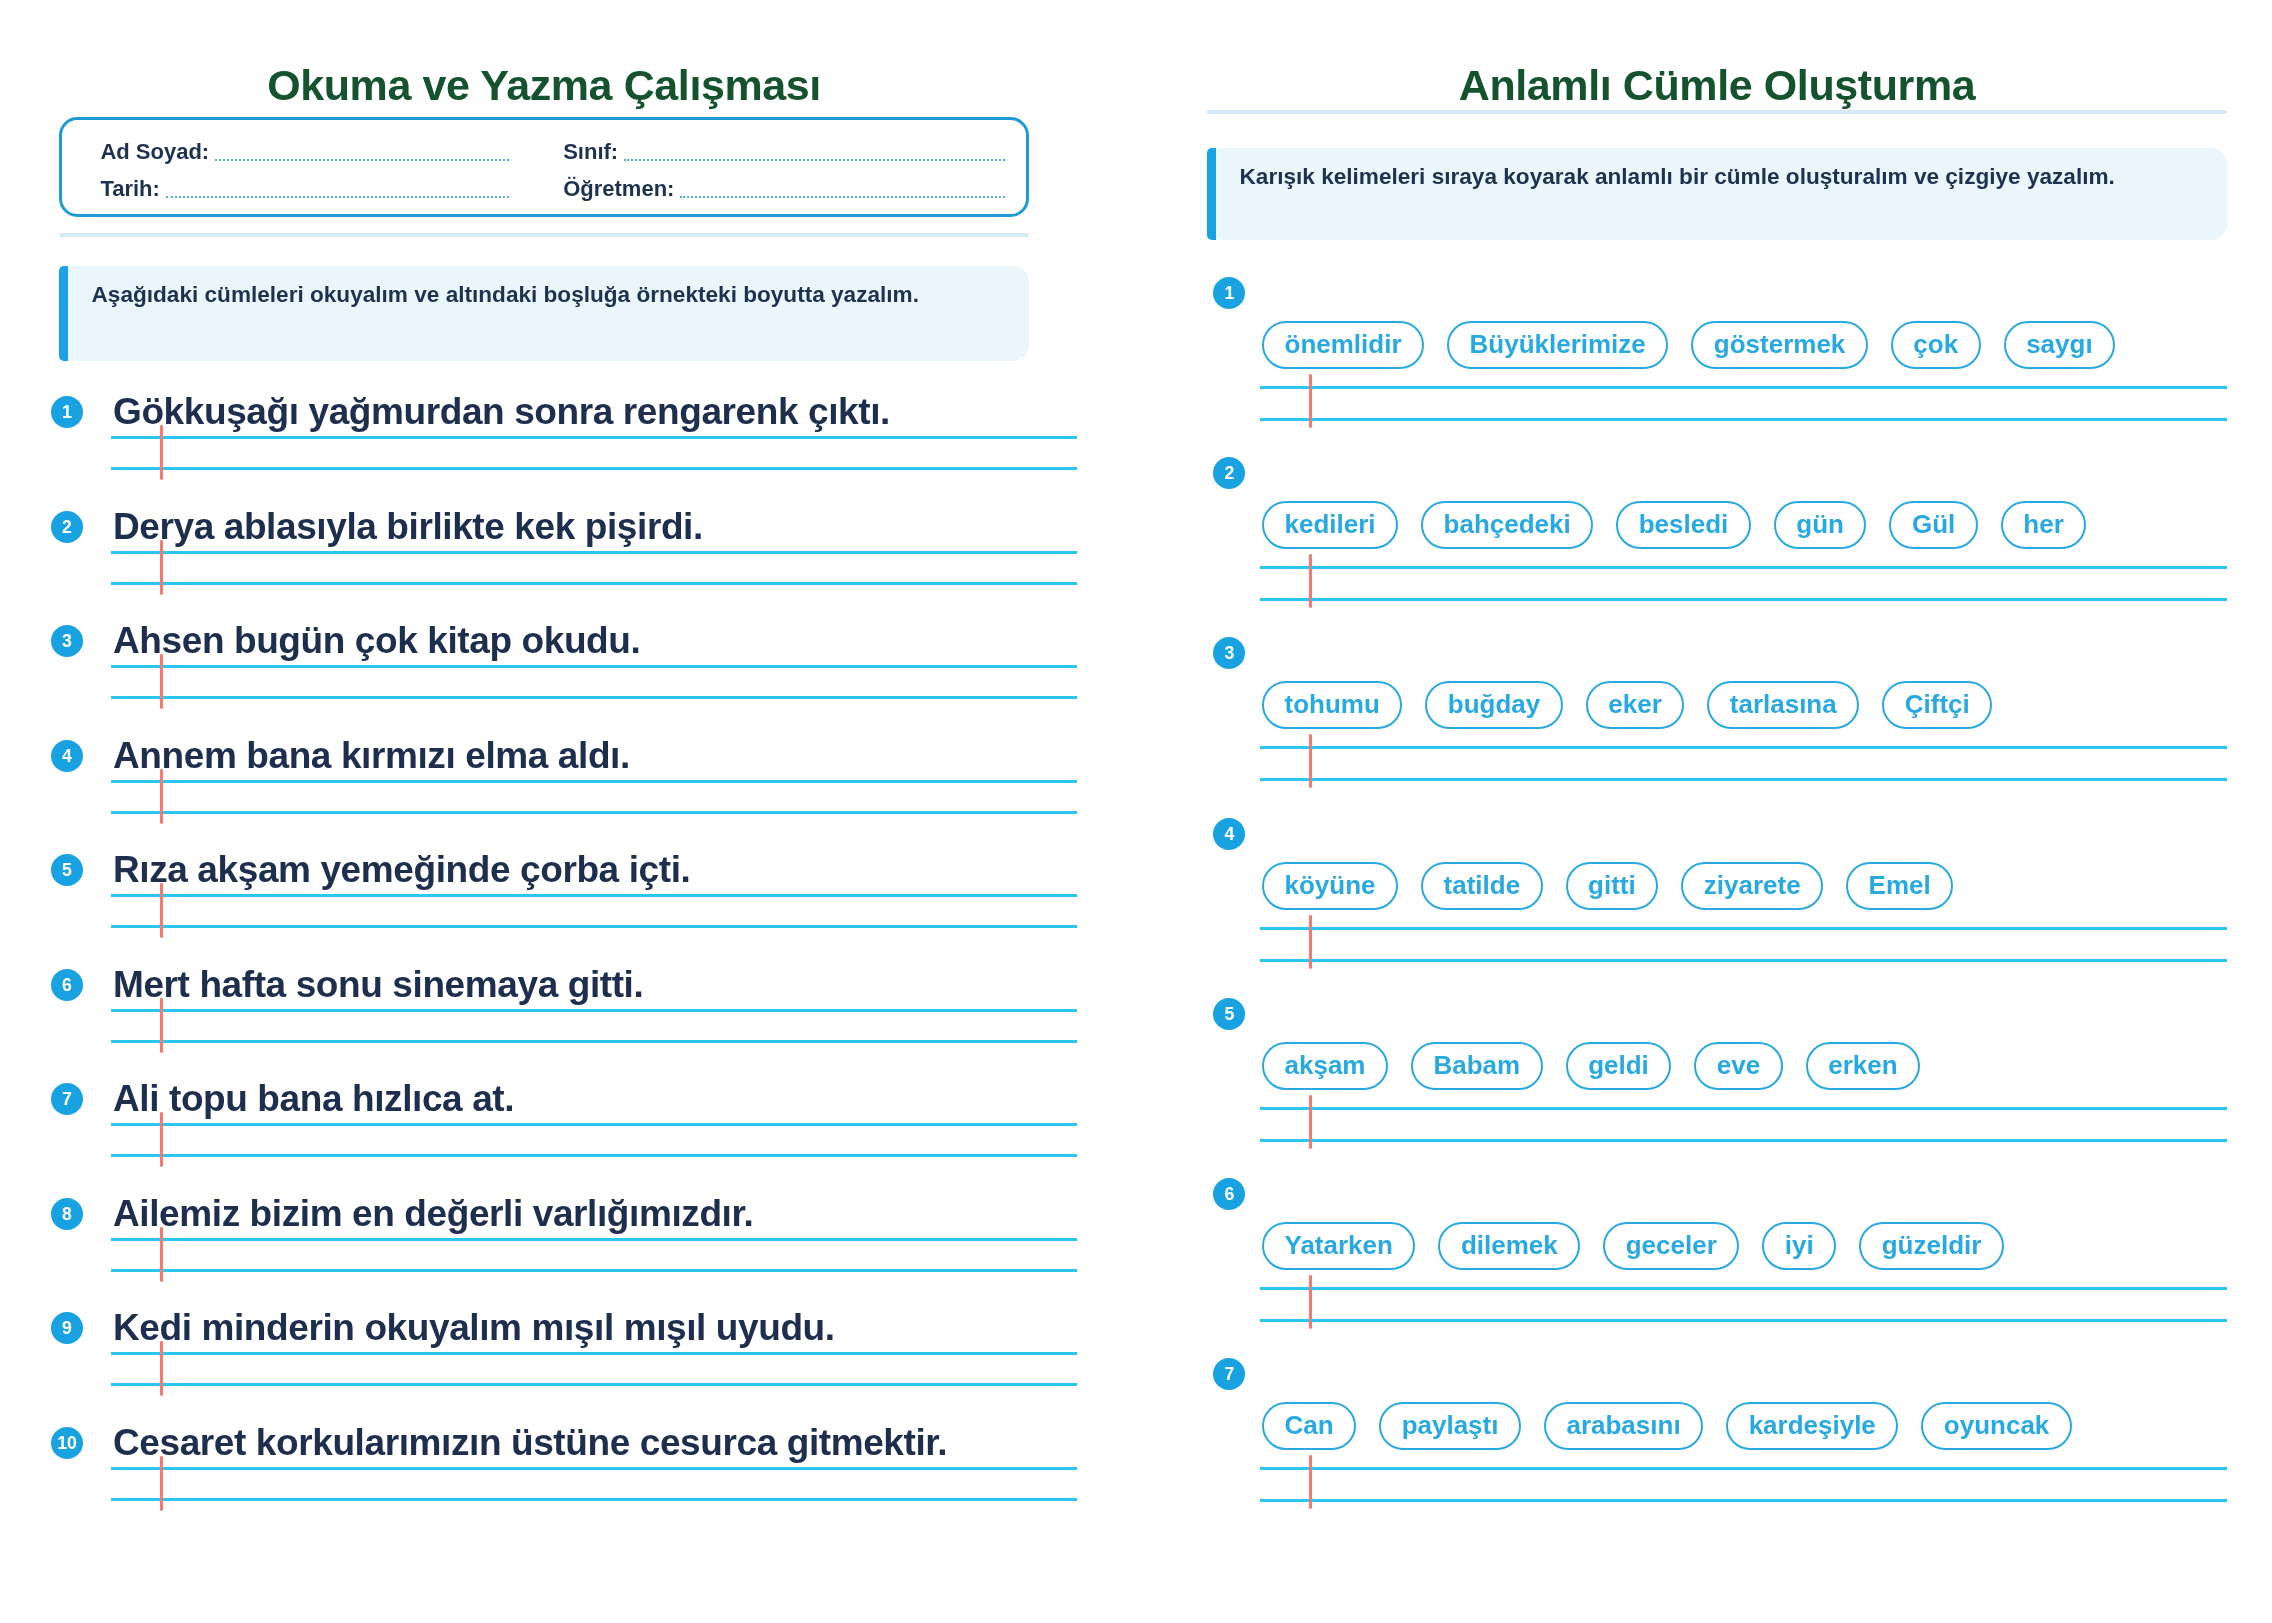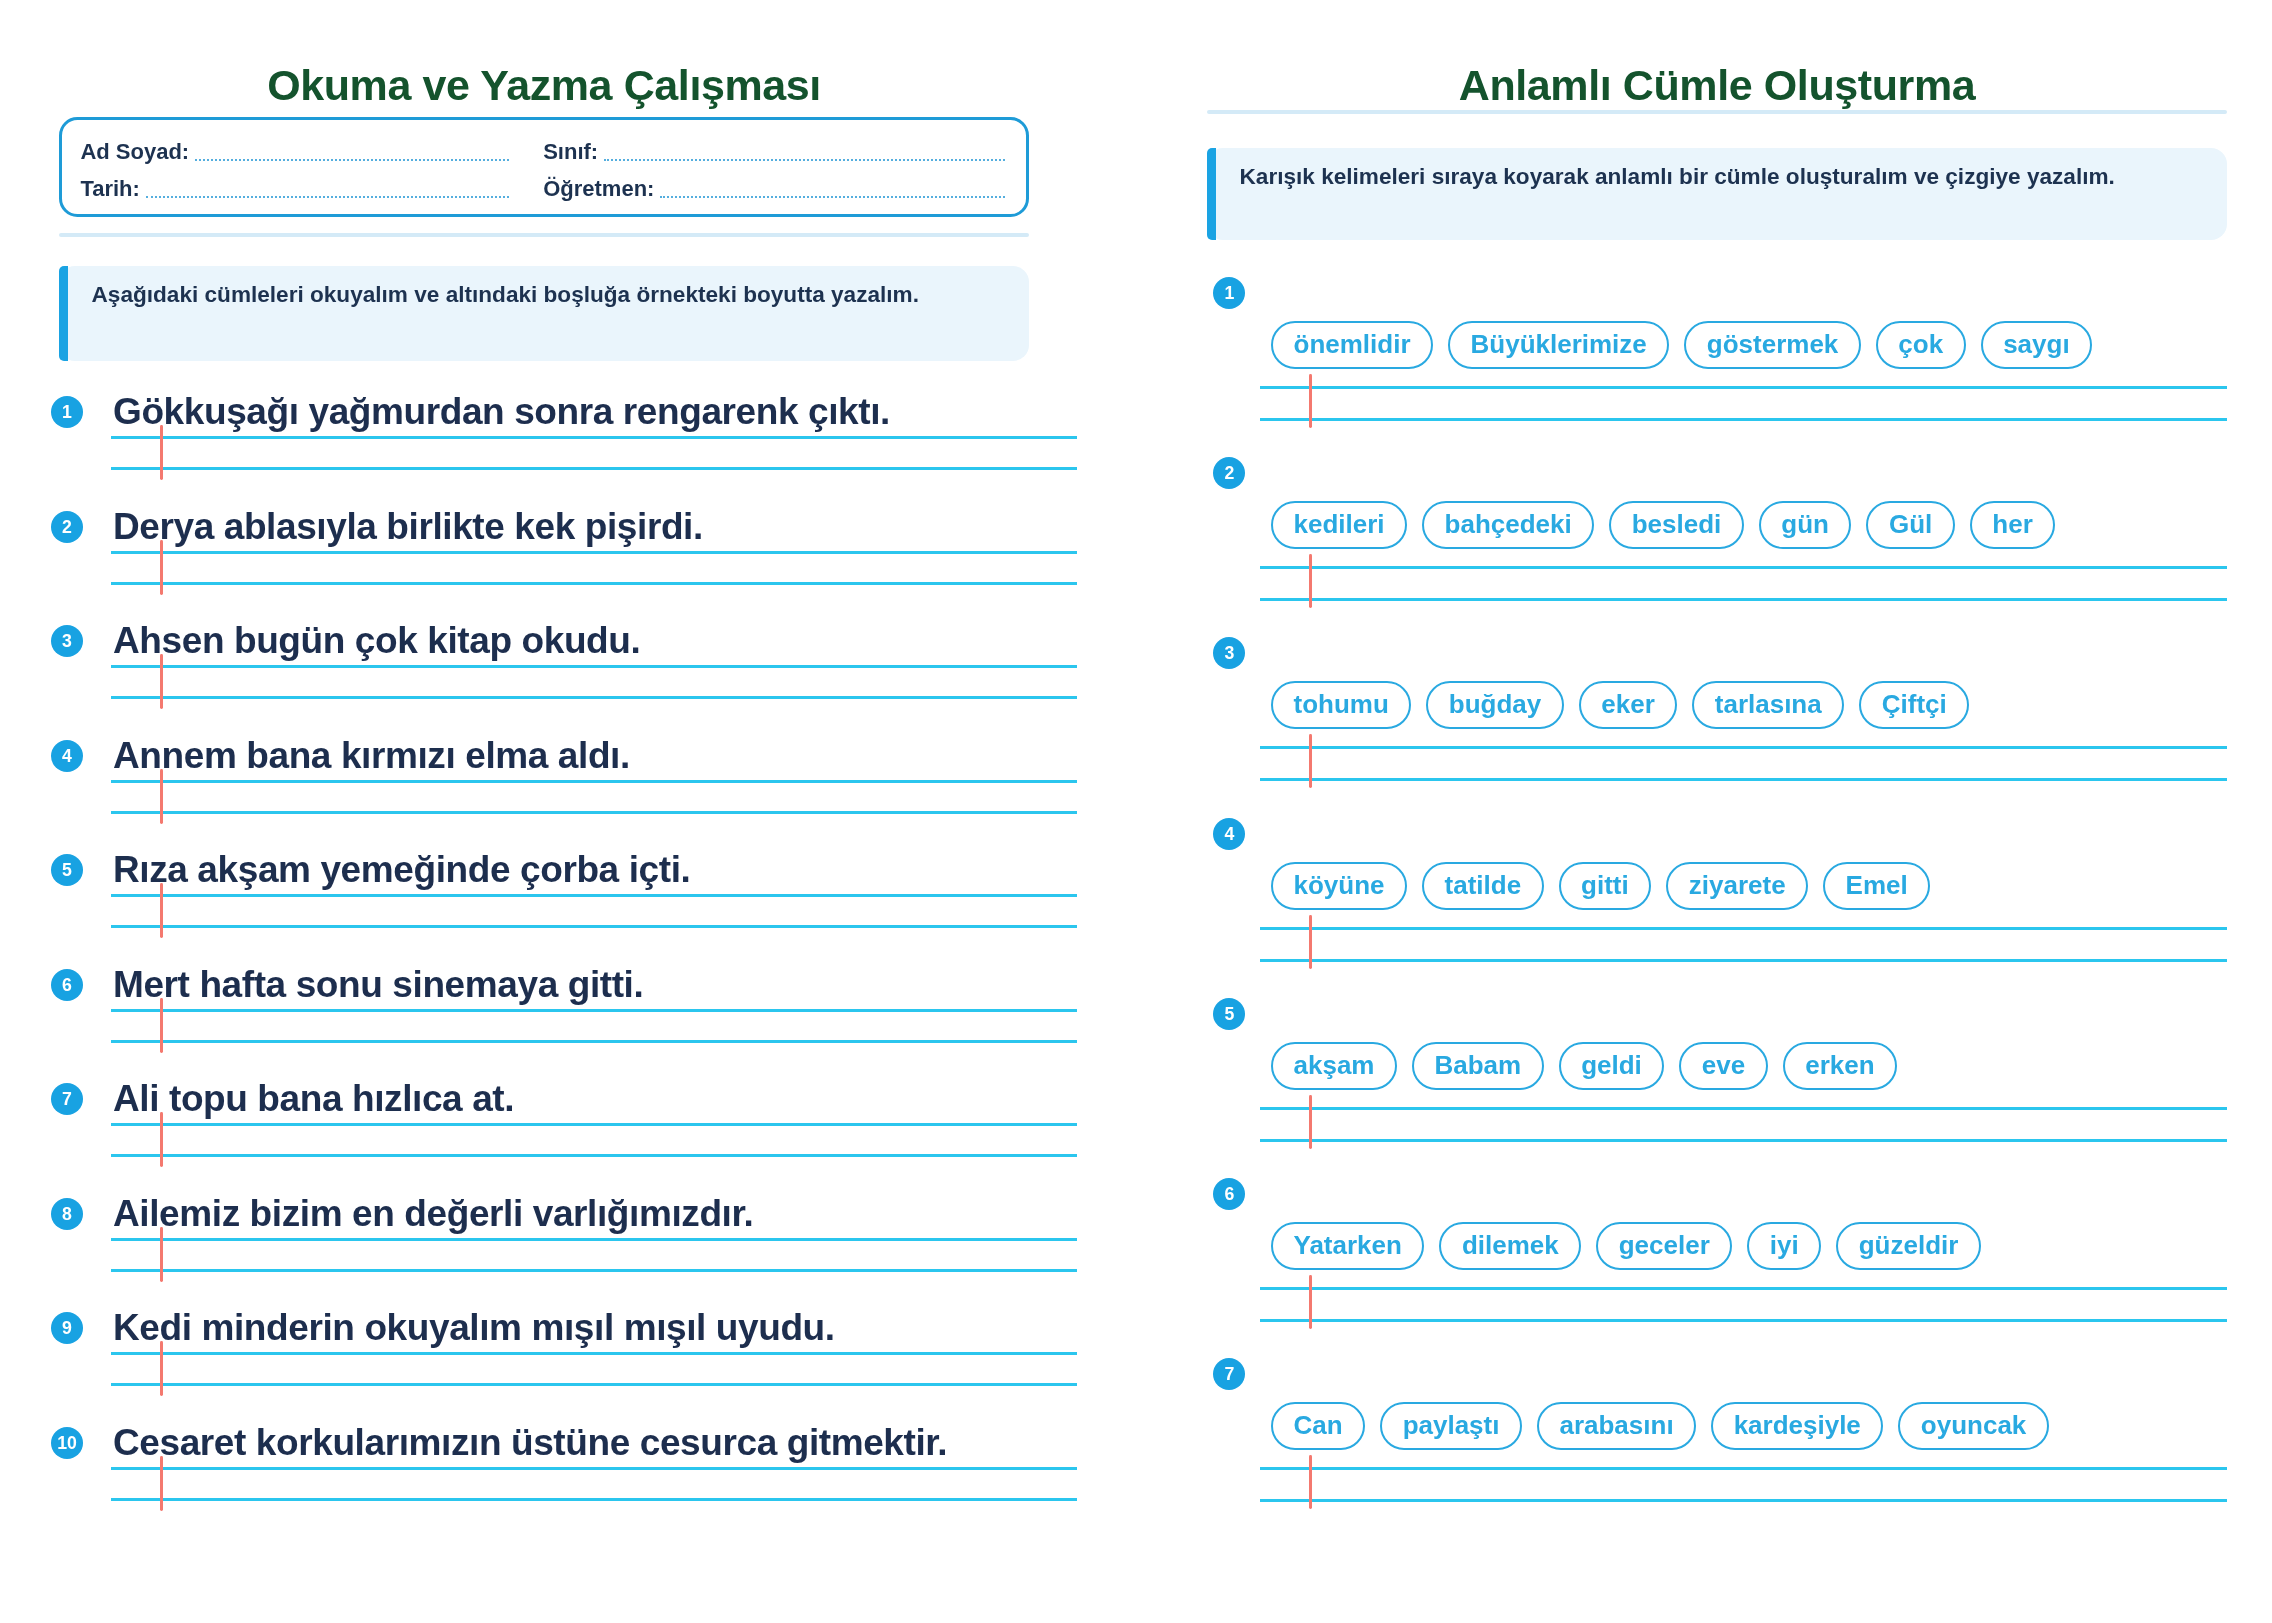--- a/index.html
+++ b/index.html
@@ -11,21 +11,21 @@
   #left-title{left:59px;width:970px;}
   #right-title{left:1207px;width:1020px;}
 
   
   #name-box{position:absolute;left:59px;top:117px;width:970px;height:100px;box-sizing:border-box;
     border:3.5px solid #1e9bd7;border-radius:18.4px;background:#fff;padding:10px 20px 7px 18.4px;}
   .nb-row{display:flex;margin-top:7px;}
   .nb-field{display:flex;align-items:flex-end;box-sizing:border-box;}
   .nb-f1{width:50%;padding-right:32.5px;}
   .nb-f2{flex:1;}
-  .nb-label{font-size:22px;font-weight:600;color:#1d3250;line-height:30px;white-space:nowrap;}
+  .nb-label{font-size:22px;font-weight:600;color:#1d3250;line-height:30px;white-space:nowrap;margin-left:20px;}
   .nb-dots{flex:1;border-bottom:2.8px dotted #55aede;margin:0 1.4px 6.4px 5.7px;height:21px;}
 
   .h-divider{position:absolute;height:3.5px;background:#d4eaf7;border-radius:2.1px;}
   #left-divider{left:59px;top:233px;width:970px;}
   #right-divider{left:1207px;top:110px;width:1020px;}
 
   
   .instr-box{position:absolute;background:#eaf5fc;border-radius:16px;}
   #left-instr{left:59px;top:266px;width:970px;height:95px;}
   #right-instr{left:1207px;top:148px;width:1020px;height:92px;}
@@ -46,21 +46,21 @@
   .wline{position:absolute;height:2.8px;background:#2bc6ee;}
   .l-item .wline{left:111px;width:966px;}
   .l-item .wl1{top:45px;}
   .l-item .wl2{top:76px;}
   .tick{position:absolute;width:2.8px;background:#f4796f;border-radius:1.4px;}
   .l-item .tick{left:160px;top:34px;height:55px;}
 
   
   .r-item{position:absolute;left:1207px;width:1032px;height:180px;}
   .r-item .num{left:6.4px;top:5px;}
-  .pills{position:absolute;left:64px;top:49px;display:flex;gap:15px;}
+  .pills{position:absolute;left:55px;top:49px;display:flex;gap:23px;}
   .pill{box-sizing:border-box;height:48px;border:2.8px solid #29a9e1;border-radius:24px;background:#fff;
     padding:0 20.5px;font-size:26px;font-weight:700;line-height:42px;color:#29a9e1;white-space:nowrap;}
   .r-item .wline{left:53px;width:967px;}
   .r-item .wl1{top:114px;}
   .r-item .wl2{top:146px;}
   .r-item .tick{left:102px;top:102px;height:54px;}
 
   
   #footer-pill{position:absolute;left:1413px;top:1524px;width:611px;height:73px;box-sizing:border-box;
     border:2.8px solid #29a9e1;border-radius:38px;background:#fff;display:flex;align-items:center;justify-content:center;}

